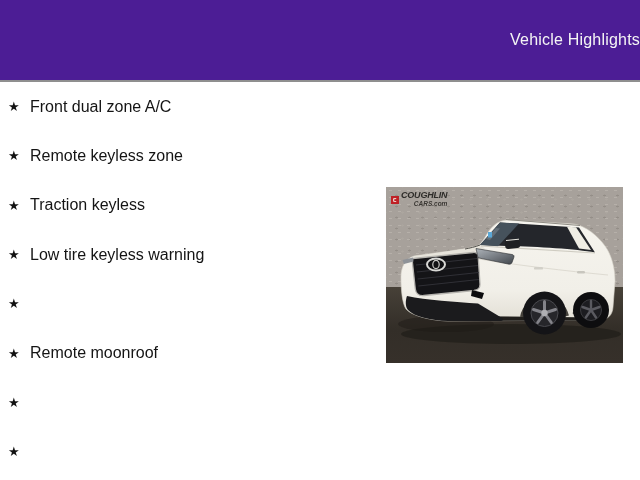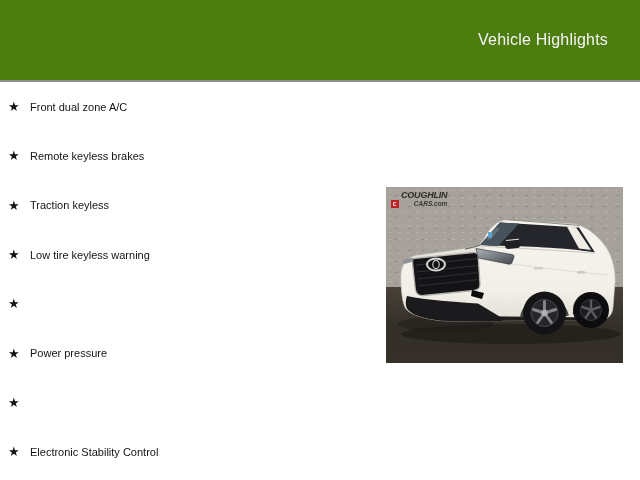--- a/index.html
+++ b/index.html
@@ -4,41 +4,40 @@
 <style>
   html,body{margin:0;padding:0;}
   body{
     width:640px;height:480px;position:relative;overflow:hidden;
     background:#ffffff;
     font-family:"Liberation Sans", sans-serif;
   }
   
   .header{
     position:absolute;left:0;top:0;width:640px;height:82px;
-    background:#4d7c0f;border-bottom:2px solid #8f8f8f;
+    background:#4c1d95;border-bottom:2px solid #8f8f8f;
     box-sizing:border-box;
     display:flex;align-items:center;justify-content:flex-end;
-    padding-right:32px;
   }
   .header-title{
     color:#f5f5f5;font-size:16px;letter-spacing:.2px;
   }
   
   .features{
     position:absolute;left:0;top:82px;margin:0;padding:0;list-style:none;
   }
   .features li{
     height:49.3px;display:flex;align-items:center;padding-left:8px;
   }
   .star{
     width:22px;font-size:13px;color:#111;line-height:1;flex:0 0 22px;
     text-align:left;
   }
   .feature-label{
-    font-size:11px;color:#141414;
+    font-size:16px;color:#141414;
   }
   
   .photo{
     position:absolute;left:386px;top:187px;width:237px;height:176px;
     overflow:hidden;
   }
   .wall{
     position:absolute;left:0;top:0;width:237px;height:100px;
     background-color:#a7a19b;
     background-image:
@@ -48,21 +47,21 @@
     background-size:9px 7px, 13px 11px, 17px 13px;
     background-position:0 0, 4px 3px, 8px 6px;
   }
   .floor{
     position:absolute;left:0;top:100px;width:237px;height:76px;
     background:linear-gradient(#474138, #332e28 55%, #36302a);
   }
   .car-svg{position:absolute;left:0;top:0;}
   
   .dealer-logo{
-    position:absolute;left:5px;top:4px;display:flex;align-items:flex-end;
+    position:absolute;left:5px;top:4px;display:flex;align-items:center;
   }
   .logo-badge{
     width:8px;height:8px;background:#bf2126;margin-top:1px;
     display:inline-block;position:relative;flex:0 0 8px;
   }
   .logo-badge::after{
     content:"";position:absolute;left:2px;top:2px;width:4px;height:4px;
     border:1px solid #f2e9e4;border-right-color:transparent;border-radius:50%;
     box-sizing:border-box;
   }
@@ -83,43 +82,42 @@
   <span class="header-title">Vehicle Highlights</span>
 </div>
 
 <ul class="features">
   <li>
     <span class="star">★</span>
     <span class="feature-label">Front dual zone A/C</span>
   </li>
   <li>
     <span class="star">★</span>
-    <span class="feature-label">Remote keyless brakes</span>
+    <span class="feature-label">Remote keyless zone</span>
   </li>
   <li>
     <span class="star">★</span>
     <span class="feature-label">Traction keyless</span>
   </li>
   <li>
     <span class="star">★</span>
     <span class="feature-label">Low tire keyless warning</span>
   </li>
   <li>
     <span class="star">★</span>
   </li>
   <li>
     <span class="star">★</span>
-    <span class="feature-label">Power pressure</span>
-  </li>
-  <li>
-    <span class="star">★</span>
-  </li>
-  <li>
-    <span class="star">★</span>
-    <span class="feature-label">Electronic Stability Control</span>
+    <span class="feature-label">Remote moonroof</span>
+  </li>
+  <li>
+    <span class="star">★</span>
+  </li>
+  <li>
+    <span class="star">★</span>
   </li>
 </ul>
 
 <div class="photo">
   <div class="wall"></div>
   <div class="floor"></div>
 
   <svg class="car-svg" width="237" height="176" viewBox="0 0 237 176">
     <defs>
       <linearGradient id="hl" x1="0" y1="0" x2="1" y2="1">

